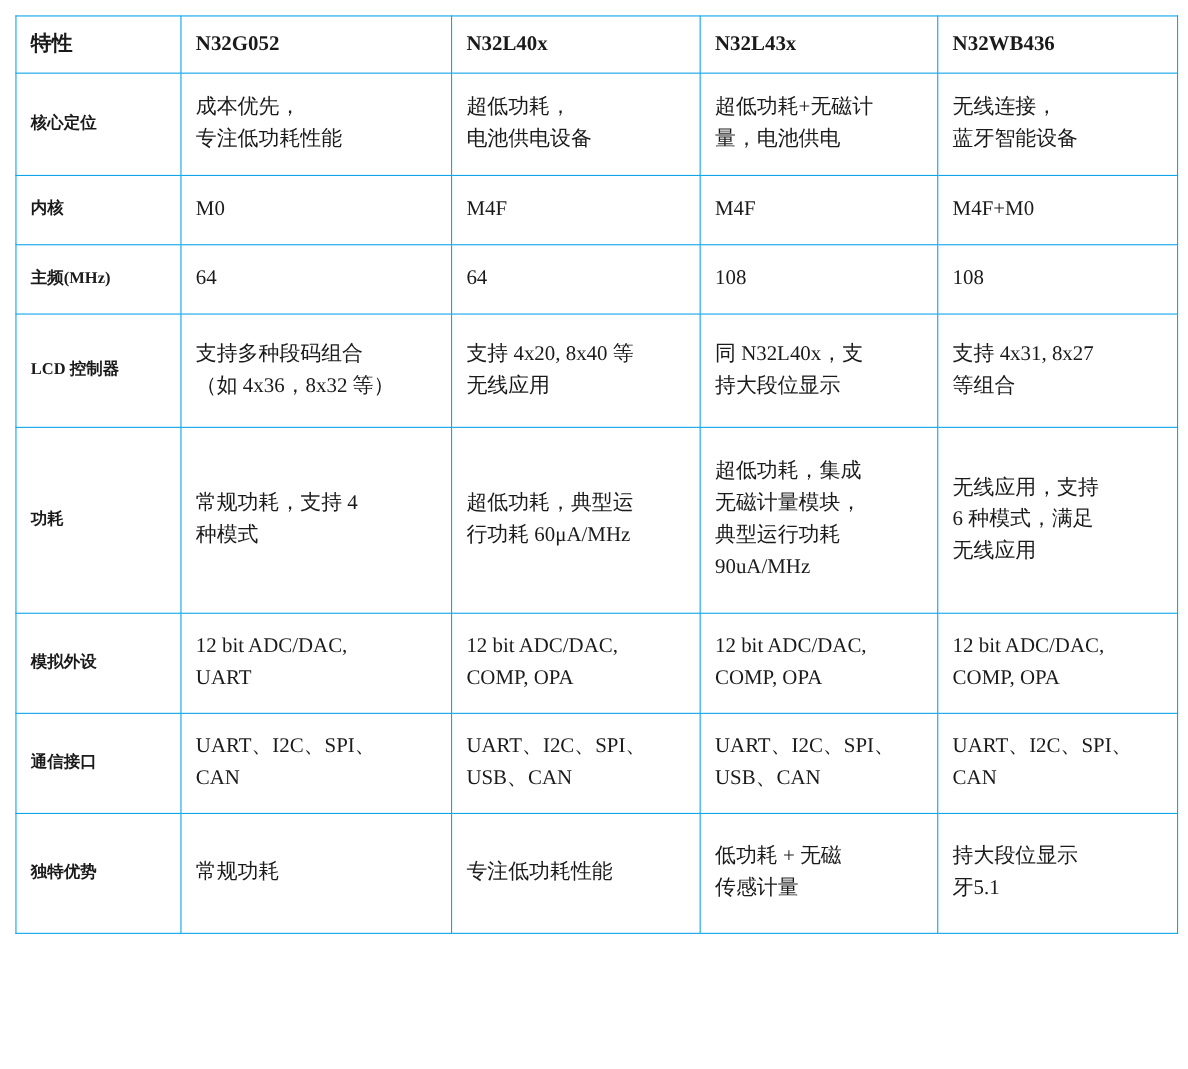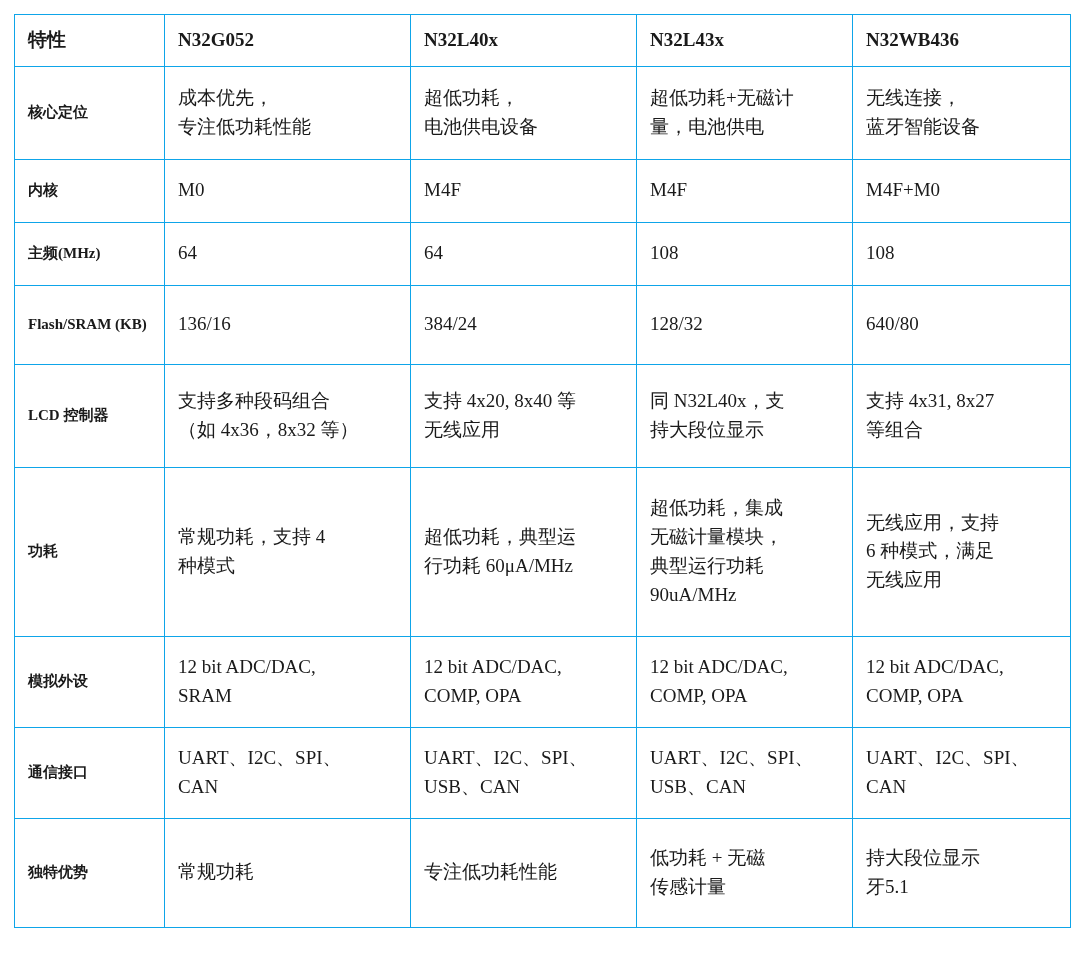--- a/index.html
+++ b/index.html
@@ -156,37 +156,20 @@
             <span class="cell-line">64</span>
           </td>
         <td>
             <span class="cell-line">108</span>
           </td>
         <td>
             <span class="cell-line">108</span>
           </td>
       </tr>
 
-      <tr class="r-mem">
-        <th>
-            <span class="cell-line">Flash/SRAM (KB)</span>
-          </th>
-        <td>
-            <span class="cell-line">136/16</span>
-          </td>
-        <td>
-            <span class="cell-line">384/24</span>
-          </td>
-        <td>
-            <span class="cell-line">128/32</span>
-          </td>
-        <td>
-            <span class="cell-line">640/80</span>
-          </td>
-      </tr>
 
       <tr class="r-lcd">
         <th>
             <span class="cell-line">LCD 控制器</span>
           </th>
         <td>
           <span class="cell-line">支持多种段码组合</span>
           <span class="cell-line">（如 4x36，8x32 等）</span>
         </td>
         <td>
@@ -227,21 +210,21 @@
           <span class="cell-line">无线应用</span>
         </td>
       </tr>
 
       <tr class="r-analog">
         <th>
             <span class="cell-line">模拟外设</span>
           </th>
         <td>
           <span class="cell-line">12 bit ADC/DAC,</span>
-          <span class="cell-line">SRAM</span>
+          <span class="cell-line">UART</span>
         </td>
         <td>
           <span class="cell-line">12 bit ADC/DAC,</span>
           <span class="cell-line">COMP, OPA</span>
         </td>
         <td>
           <span class="cell-line">12 bit ADC/DAC,</span>
           <span class="cell-line">COMP, OPA</span>
         </td>
         <td>

